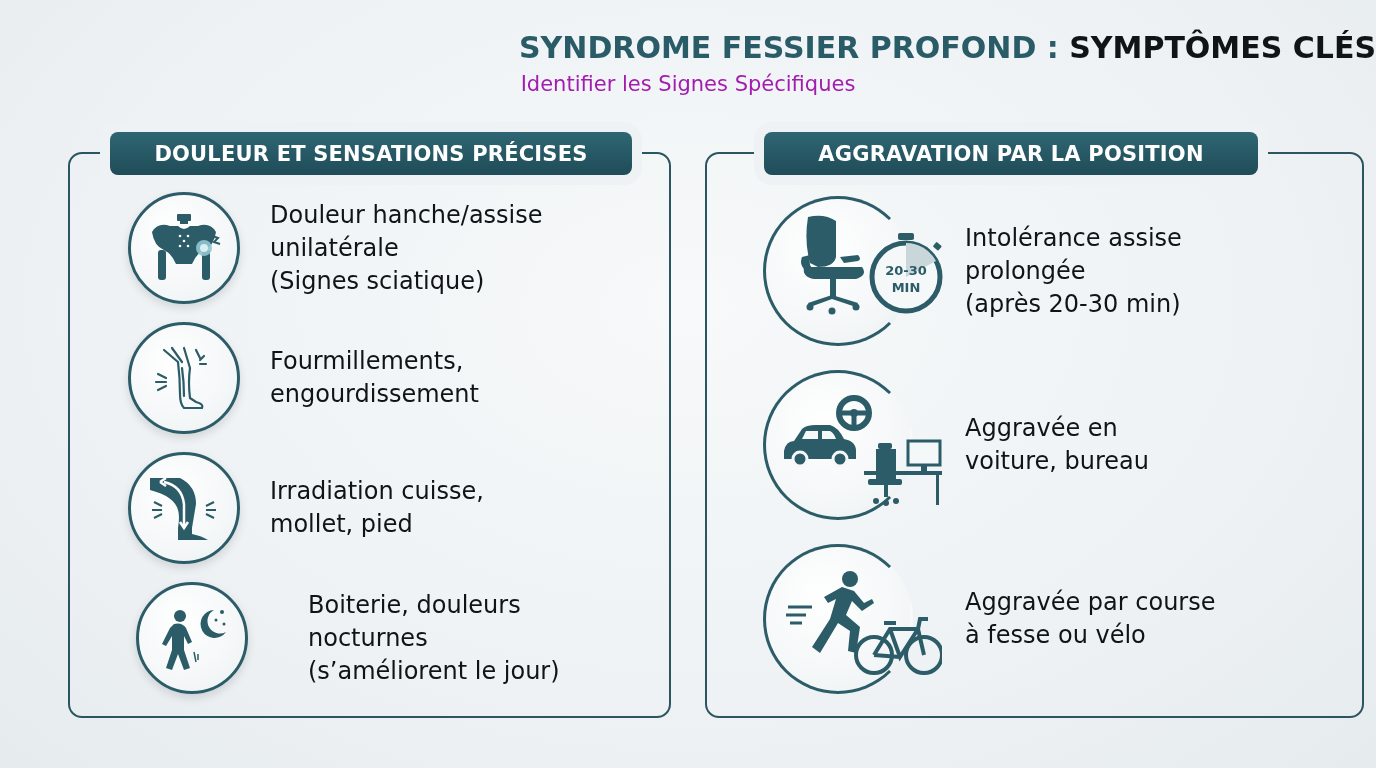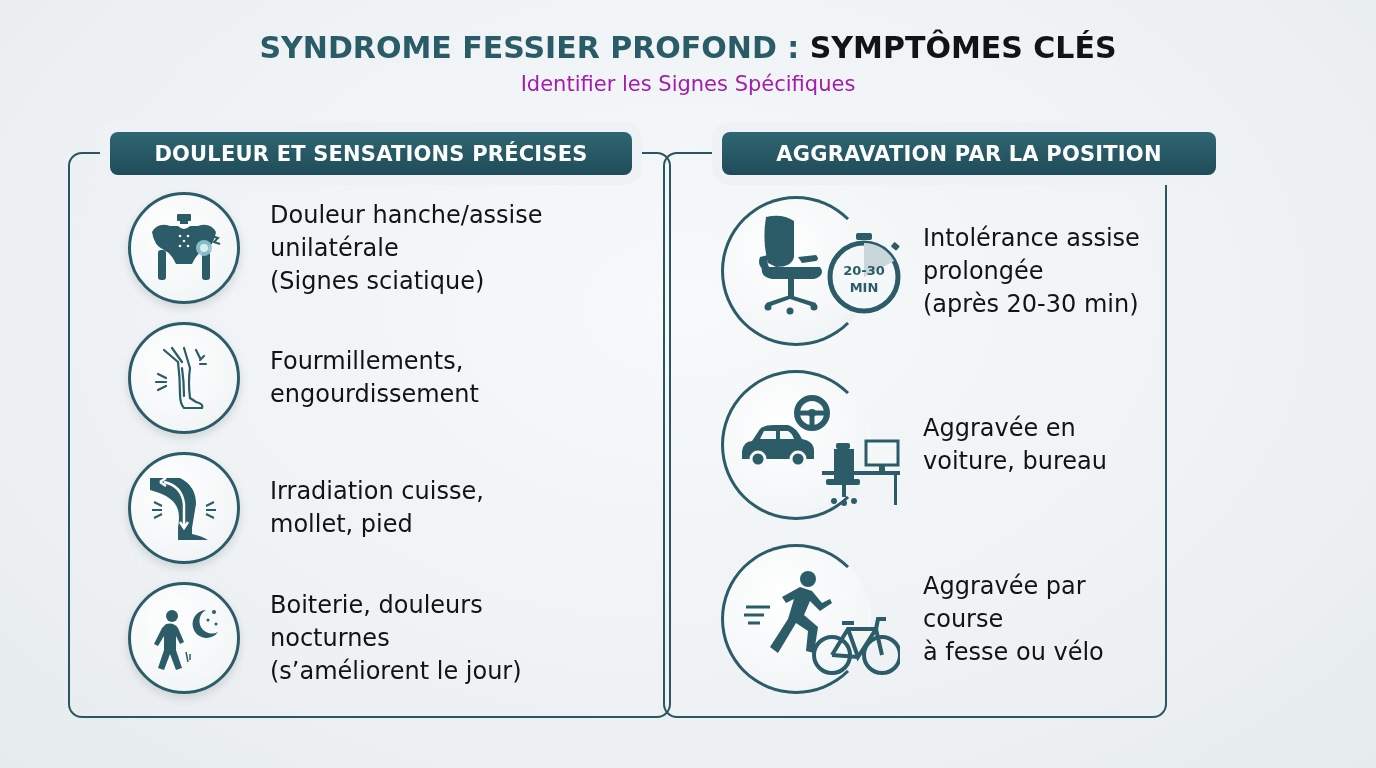--- a/index.html
+++ b/index.html
@@ -5,34 +5,34 @@
   * { box-sizing: border-box; margin: 0; padding: 0; }
   html, body { width: 1376px; height: 768px; overflow: hidden; }
   body {
     font-family: "DejaVu Sans", sans-serif;
     background: radial-gradient(ellipse at 50% 40%, #f7f9fa 0%, #eef2f4 60%, #e6ebee 100%);
     position: relative;
     color: #16191c;
   }
   .title {
     position: absolute; left: 0; right: 0; top: 30px;
-    text-align: center; font-size: 30px; font-weight: bold; letter-spacing: 0px;
+    text-align: right; font-size: 30px; font-weight: bold; letter-spacing: 0px;
   }
   .title .t-accent { color: #2a5c68; }
   .title .t-dark { color: #111417; }
   .subtitle {
     position: absolute; left: 0; right: 0; top: 72px;
     text-align: center; font-size: 21px; color: #a21caf;
   }
   .panel {
     position: absolute; top: 152px; height: 566px;
     border: 2px solid #2b5561; border-radius: 14px;
   }
   .panel.left { left: 68px; width: 603px; }
-  .panel.right { left: 663px; width: 504px; }
+  .panel.right { left: 705px; width: 659px; }
   .panel-head {
     position: absolute; top: -22px; height: 43px;
     background: linear-gradient(180deg, #2f6673 0%, #1f4c58 100%);
     border-radius: 8px; color: #fff; font-weight: bold; font-size: 21px;
     display: flex; align-items: center; justify-content: center;
     box-shadow: 0 0 0 10px #eef2f4;
     letter-spacing: 0.2px;
     text-align: center;
   }
   .panel.left .panel-head { left: 40px; width: 522px; }
@@ -119,21 +119,21 @@
             <path d="M70 34 L62 38 M72 42 L62 42 M70 50 L62 46"></path>
           </g>
       </svg>
     </div>
     <div class="item-text">
       <div>Irradiation cuisse,</div>
       <div>mollet, pied</div>
     </div>
   </div>
 
-  <div class="item" style="left:58px; top:428px;">
+  <div class="item" style="left:66px; top:428px;gap:30px;">
     <div class="icon-circle">
       <svg width="80" height="80" viewBox="0 0 80 80">
         <g fill="#2b5c68">
           <circle cx="28" cy="18" r="6"></circle>
           <path d="M22 26 Q30 24 34 30 L40 44 L36 46 L32 38 L32 52 L38 70 L32 72 L26 56 L20 72 L14 70 L20 52 L20 38 L14 48 L10 46 L18 30Z"></path>
           <path d="M62 12 A14 14 0 1 0 74 34 A11 11 0 1 1 62 12Z"></path>
         </g>
         <g fill="#2b5c68">
             <circle cx="70" cy="14" r="2"></circle>
             <circle cx="64" cy="22" r="1.5"></circle>

